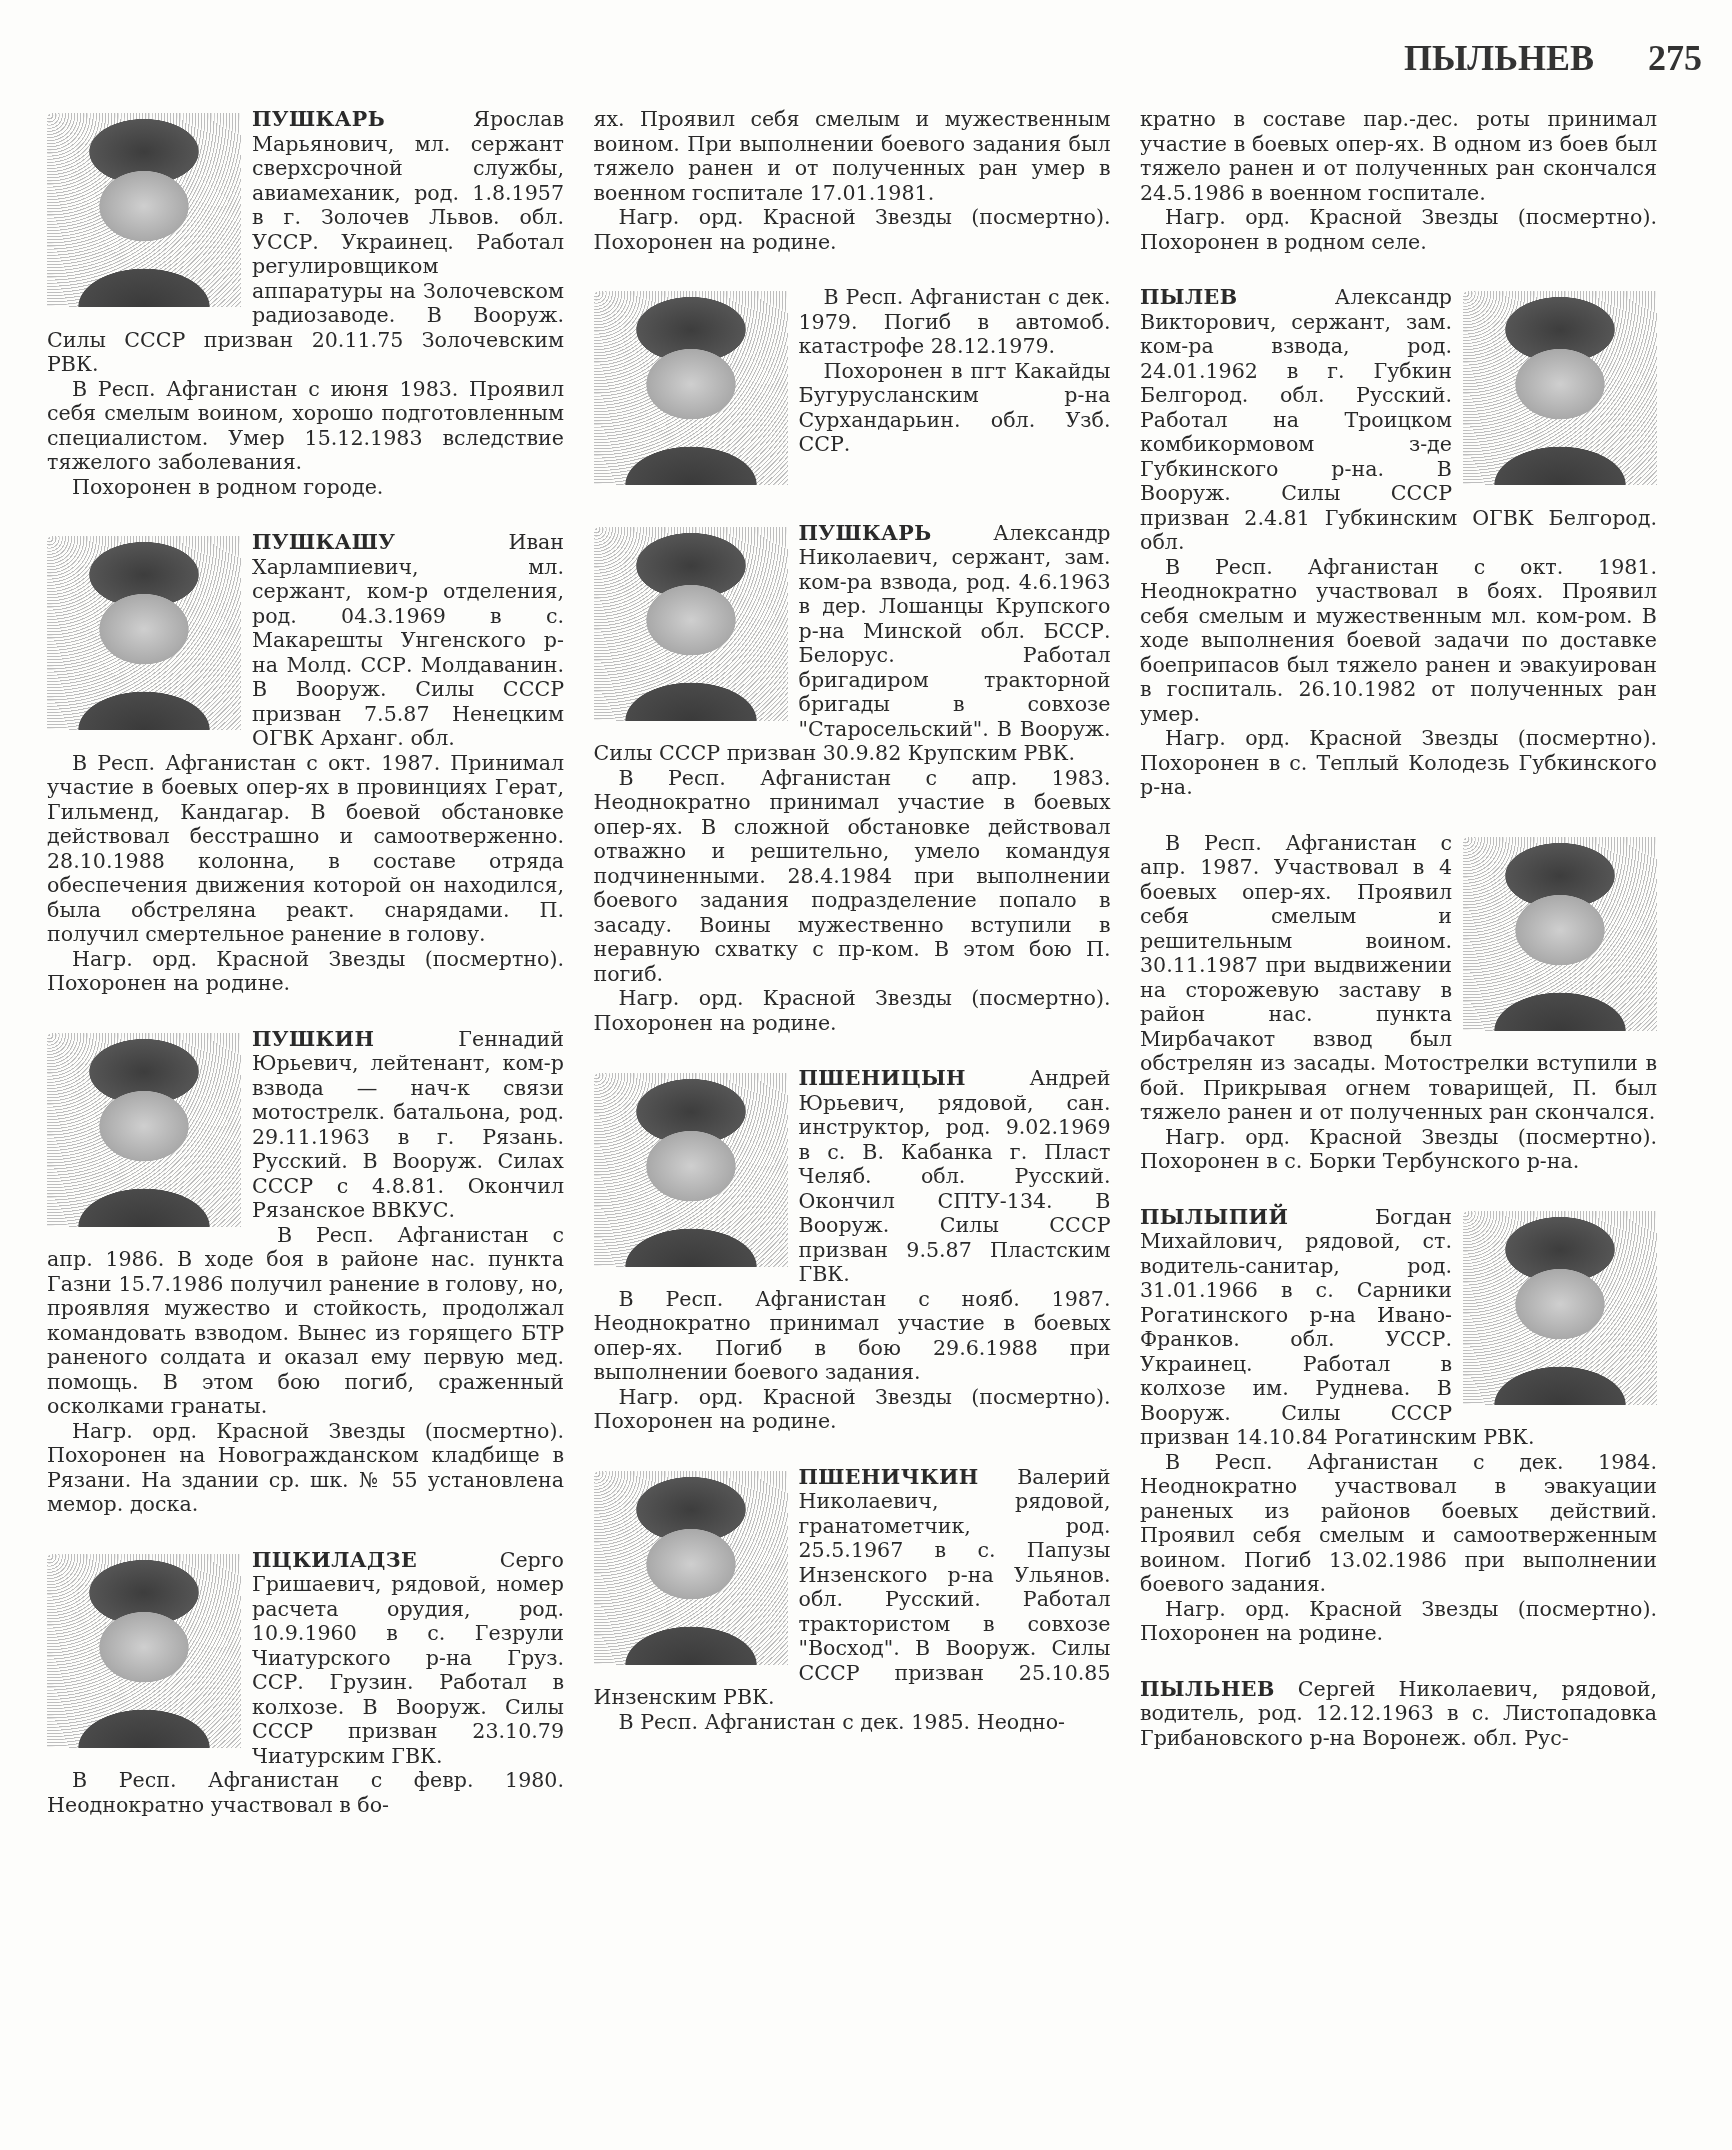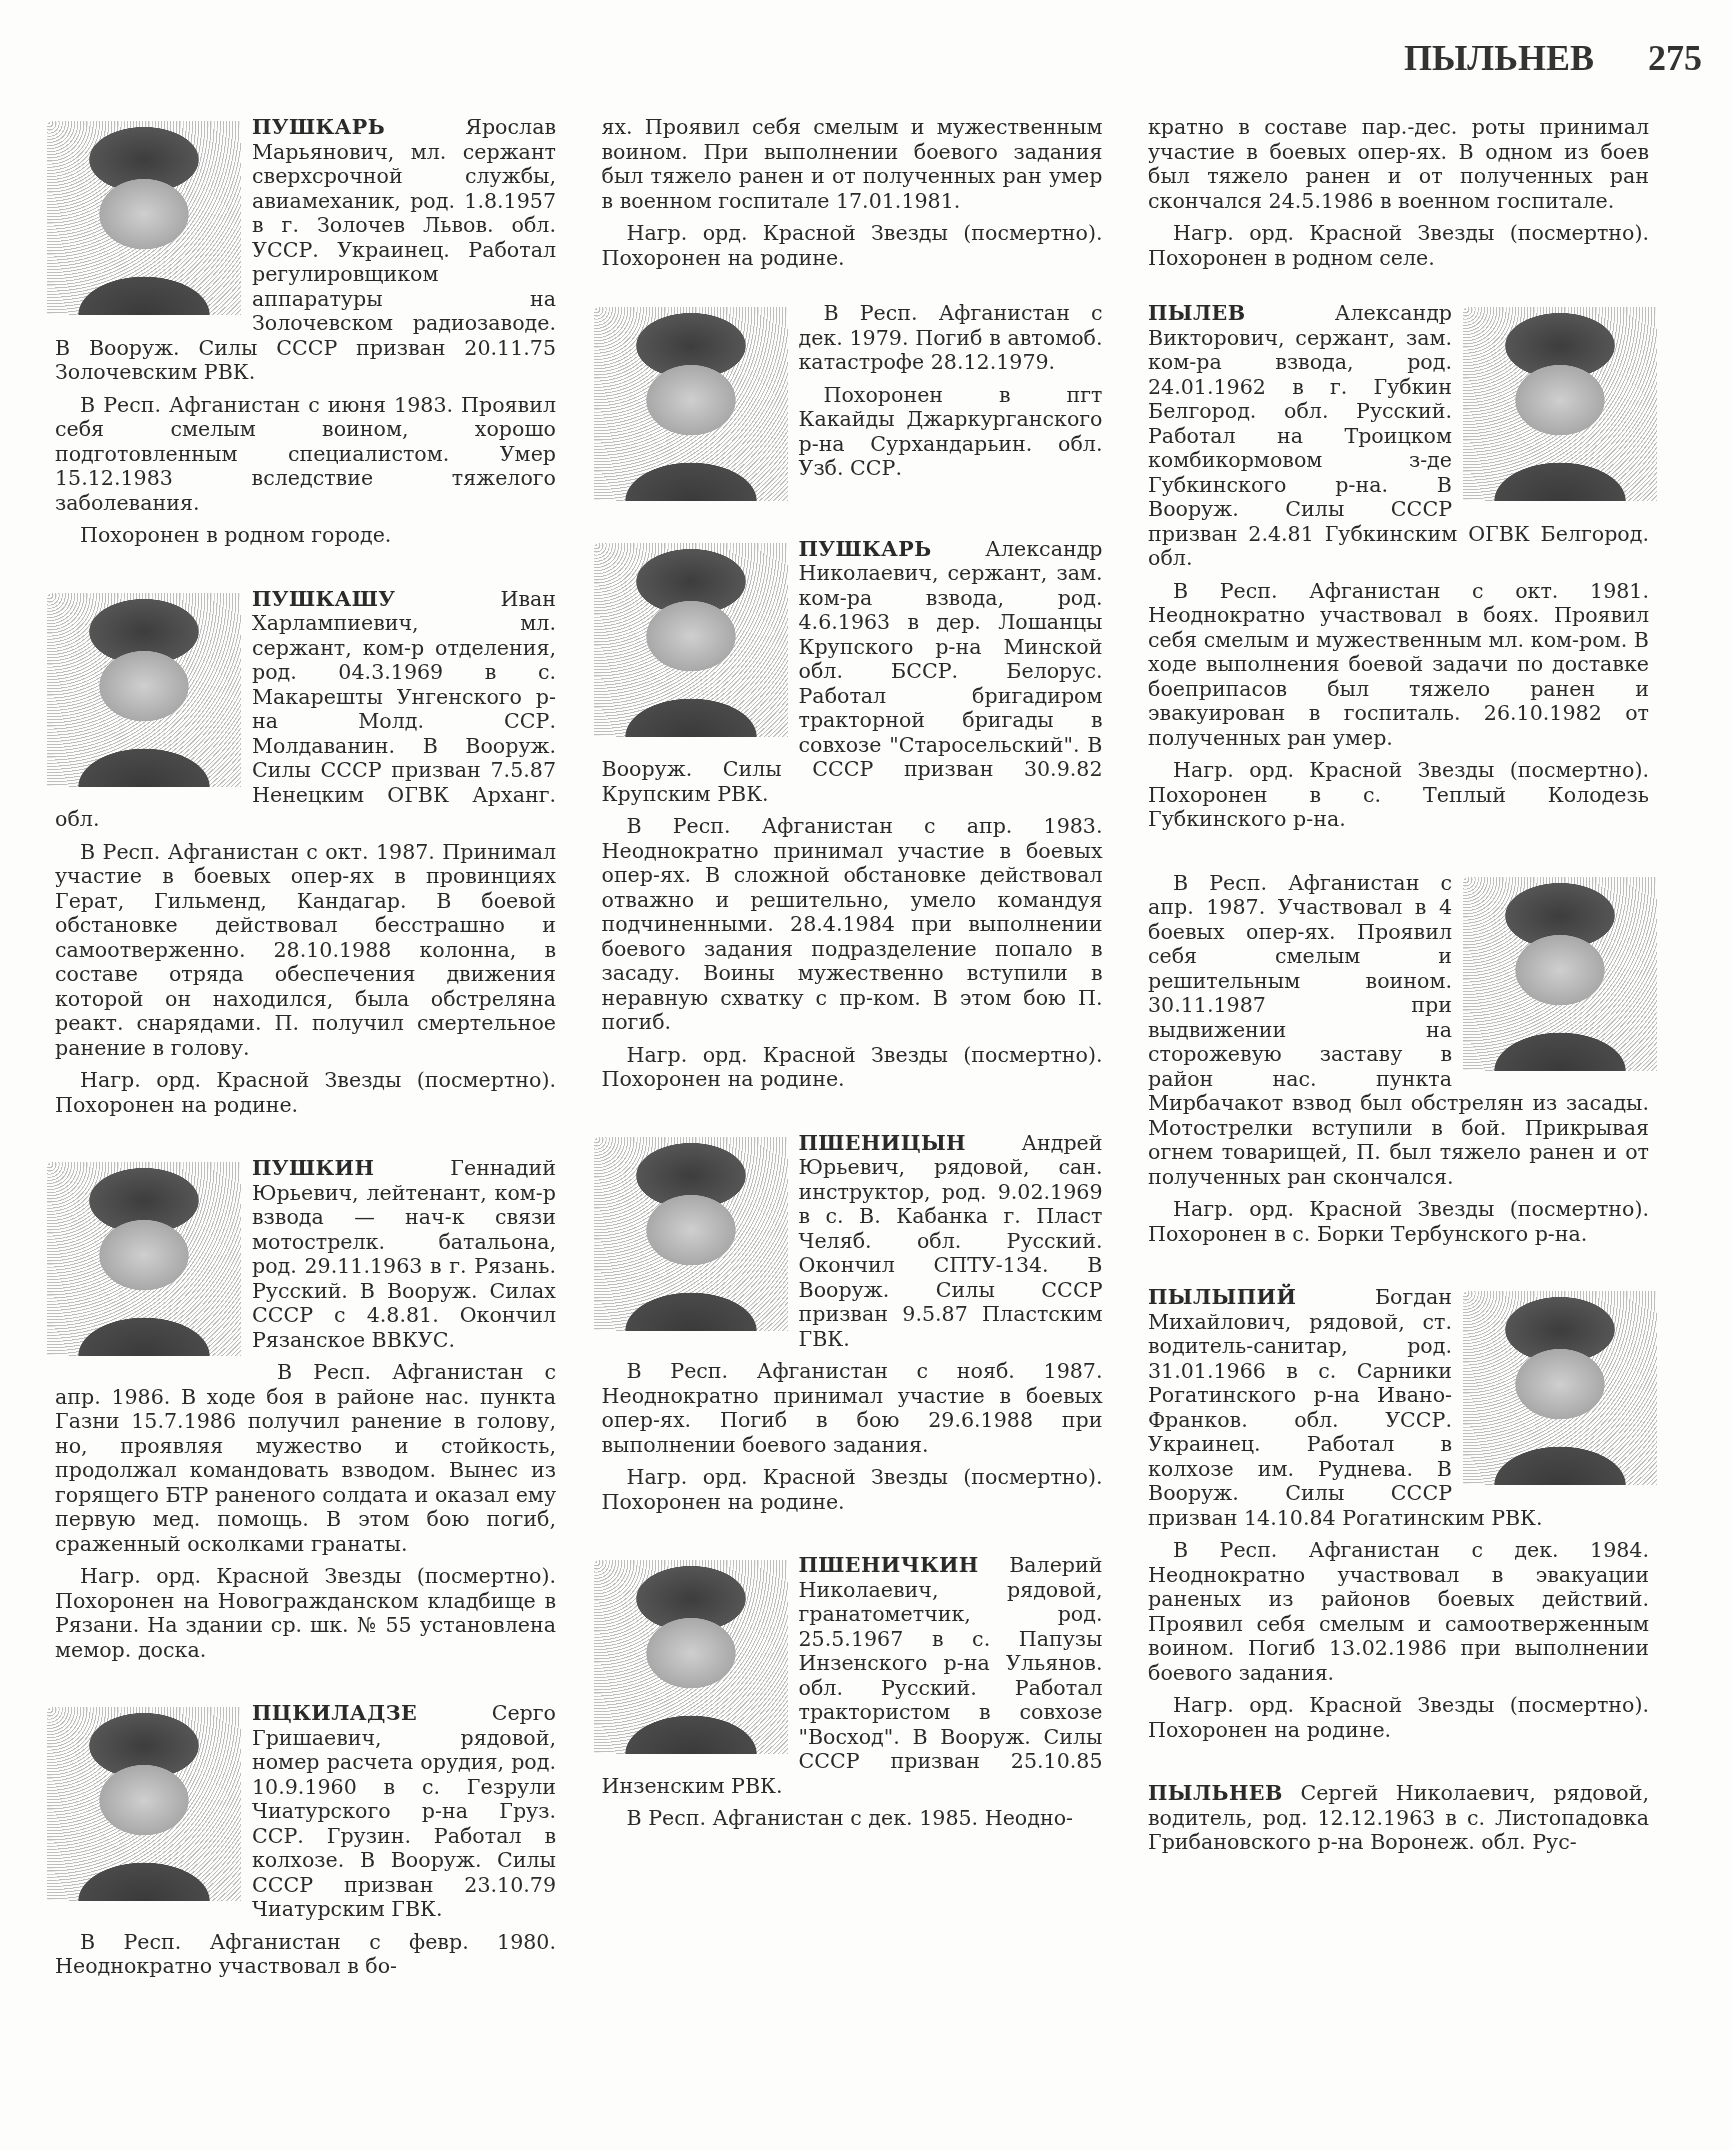--- a/index.html
+++ b/index.html
@@ -20,21 +20,21 @@
   .columns {
     position: absolute; top: 107px; left: 47px;
     display: flex; gap: 29.5px;
   }
   .col { width: 517px; }
   .entry {
     font-size: 20.6px; line-height: 24.5px;
     text-align: justify;
     margin-bottom: 31px;
   }
-  .entry p { margin: 8px; }
+  .entry p { margin: 0; }
   .entry p.indent { text-indent: 25px; }
   .surname { font-weight: bold; letter-spacing: 0.4px; }
   .photo {
     width: 194px; height: 194px;
     margin: 6.2px 11px 4.7px 0;
     background:
       radial-gradient(ellipse 38% 30% at 50% 48%, #cfcfcf 0%, #a9a9a9 60%, transparent 61%),
       radial-gradient(ellipse 48% 28% at 50% 100%, #3a3a3a 0%, #4a4a4a 70%, transparent 71%),
       radial-gradient(ellipse 40% 24% at 50% 20%, #3d3d3d 0%, #555 70%, transparent 71%),
       repeating-radial-gradient(circle at 2.3px 2.3px, #bdbdbd 0 0.8px, #fdfdfb 1.2px 3.1px);
@@ -83,21 +83,21 @@
     </div>
     <div class="col">
       <div class="entry">
         <p><span>ях. Проявил себя смелым и мужественным воином. При выполнении боевого задания был тяжело ранен и от полученных ран умер в военном госпитале 17.01.1981.</span></p>
         <p class="indent"><span>Нагр. орд. Красной Звезды (посмертно). Похоронен на родине.</span></p>
         <div class="clear"></div>
       </div>
       <div class="entry">
         <div class="photo left"></div>
         <p class="indent"><span>В Респ. Афганистан с дек. 1979. Погиб в автомоб. катастрофе 28.12.1979.</span></p>
-        <p class="indent"><span>Похоронен в пгт Какайды Джаркурганского р-на Сурхандарьин. обл. Узб. ССР.</span></p>
+        <p class="indent"><span>Похоронен в пгт Какайды Бугурусланским р-на Сурхандарьин. обл. Узб. ССР.</span></p>
         <div class="clear"></div>
       </div>
       <div class="entry">
         <div class="photo left"></div>
         <p><span class="surname">ПУШКАРЬ</span> <span>Александр Николаевич, сержант, зам. ком-ра взвода, род. 4.6.1963 в дер. Лошанцы Крупского р-на Минской обл. БССР. Белорус. Работал бригадиром тракторной бригады в совхозе "Старосельский". В Вооруж. Силы СССР призван 30.9.82 Крупским РВК.</span></p>
         <p class="indent"><span>В Респ. Афганистан с апр. 1983. Неоднократно принимал участие в боевых опер-ях. В сложной обстановке действовал отважно и решительно, умело командуя подчиненными. 28.4.1984 при выполнении боевого задания подразделение попало в засаду. Воины мужественно вступили в неравную схватку с пр-ком. В этом бою П. погиб.</span></p>
         <p class="indent"><span>Нагр. орд. Красной Звезды (посмертно). Похоронен на родине.</span></p>
         <div class="clear"></div>
       </div>
       <div class="entry">

